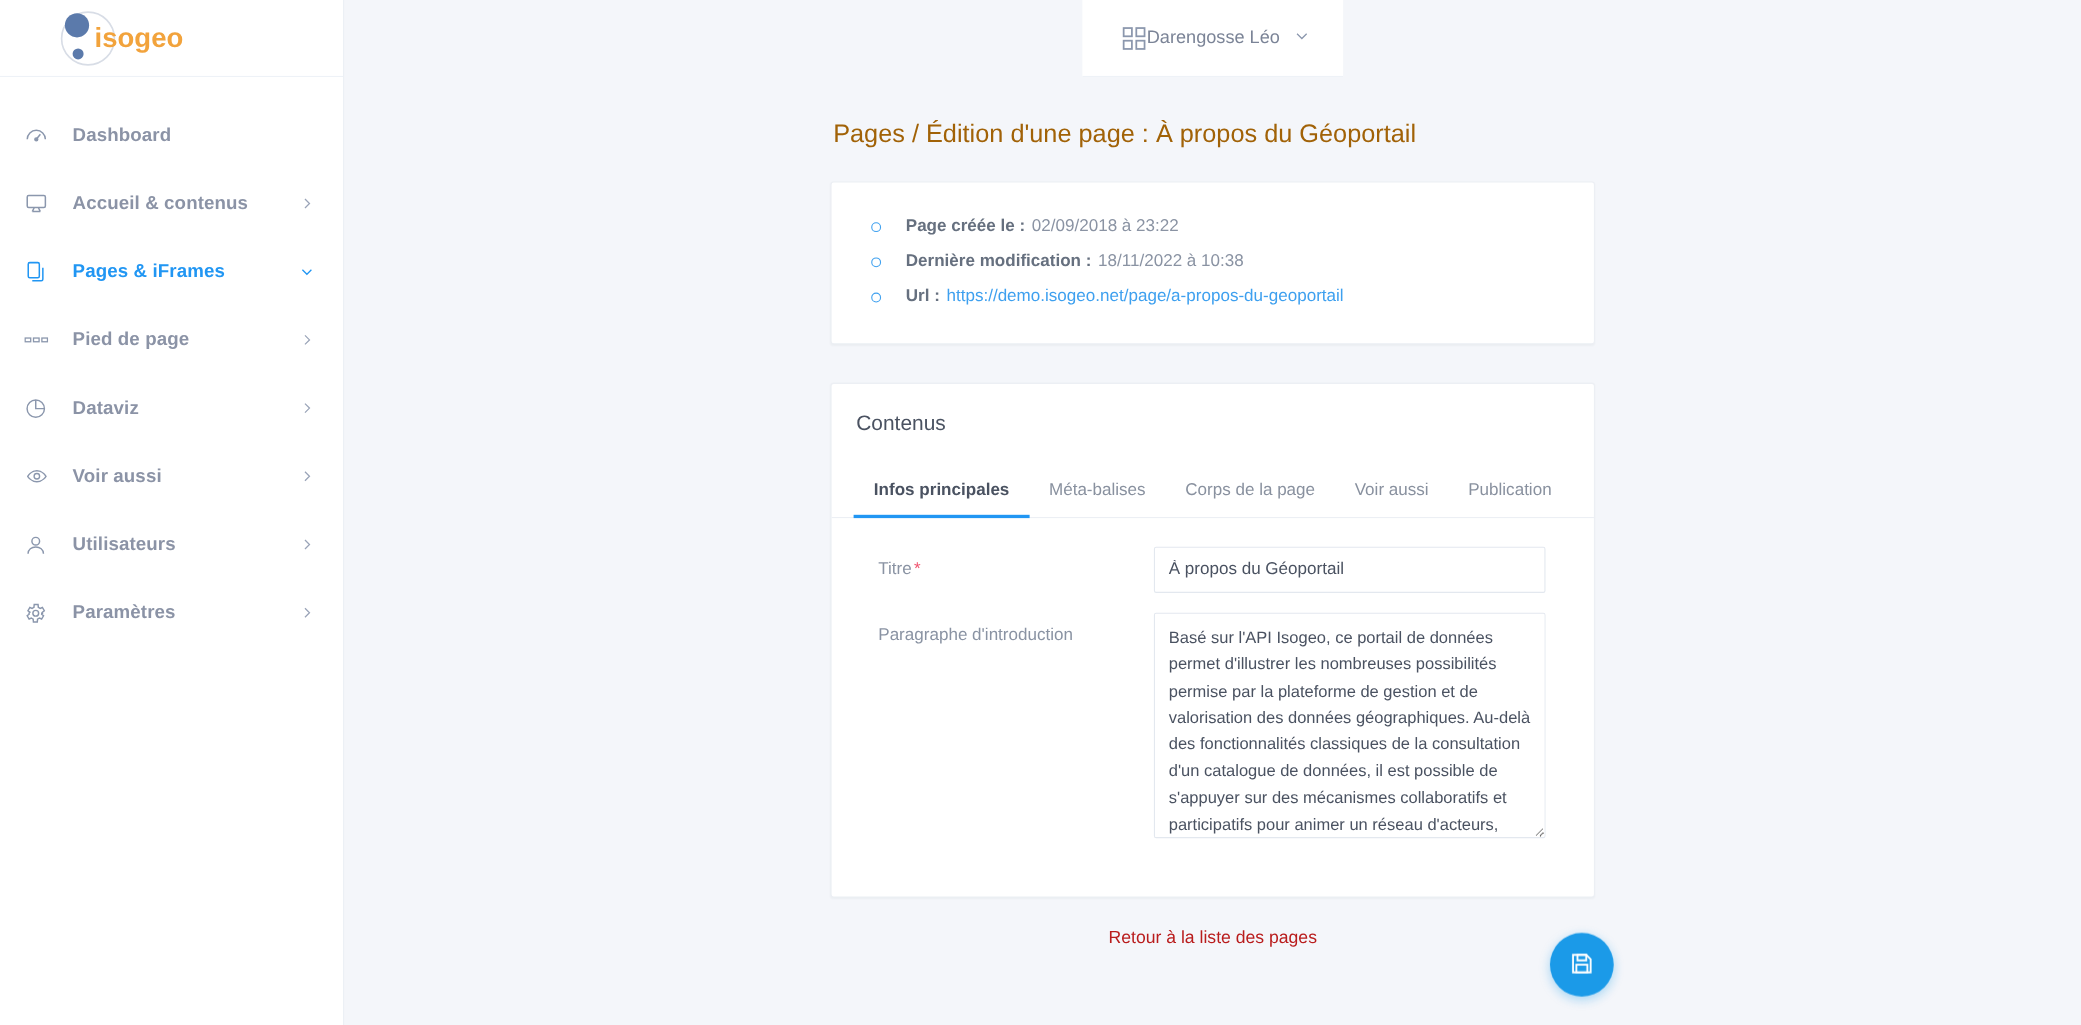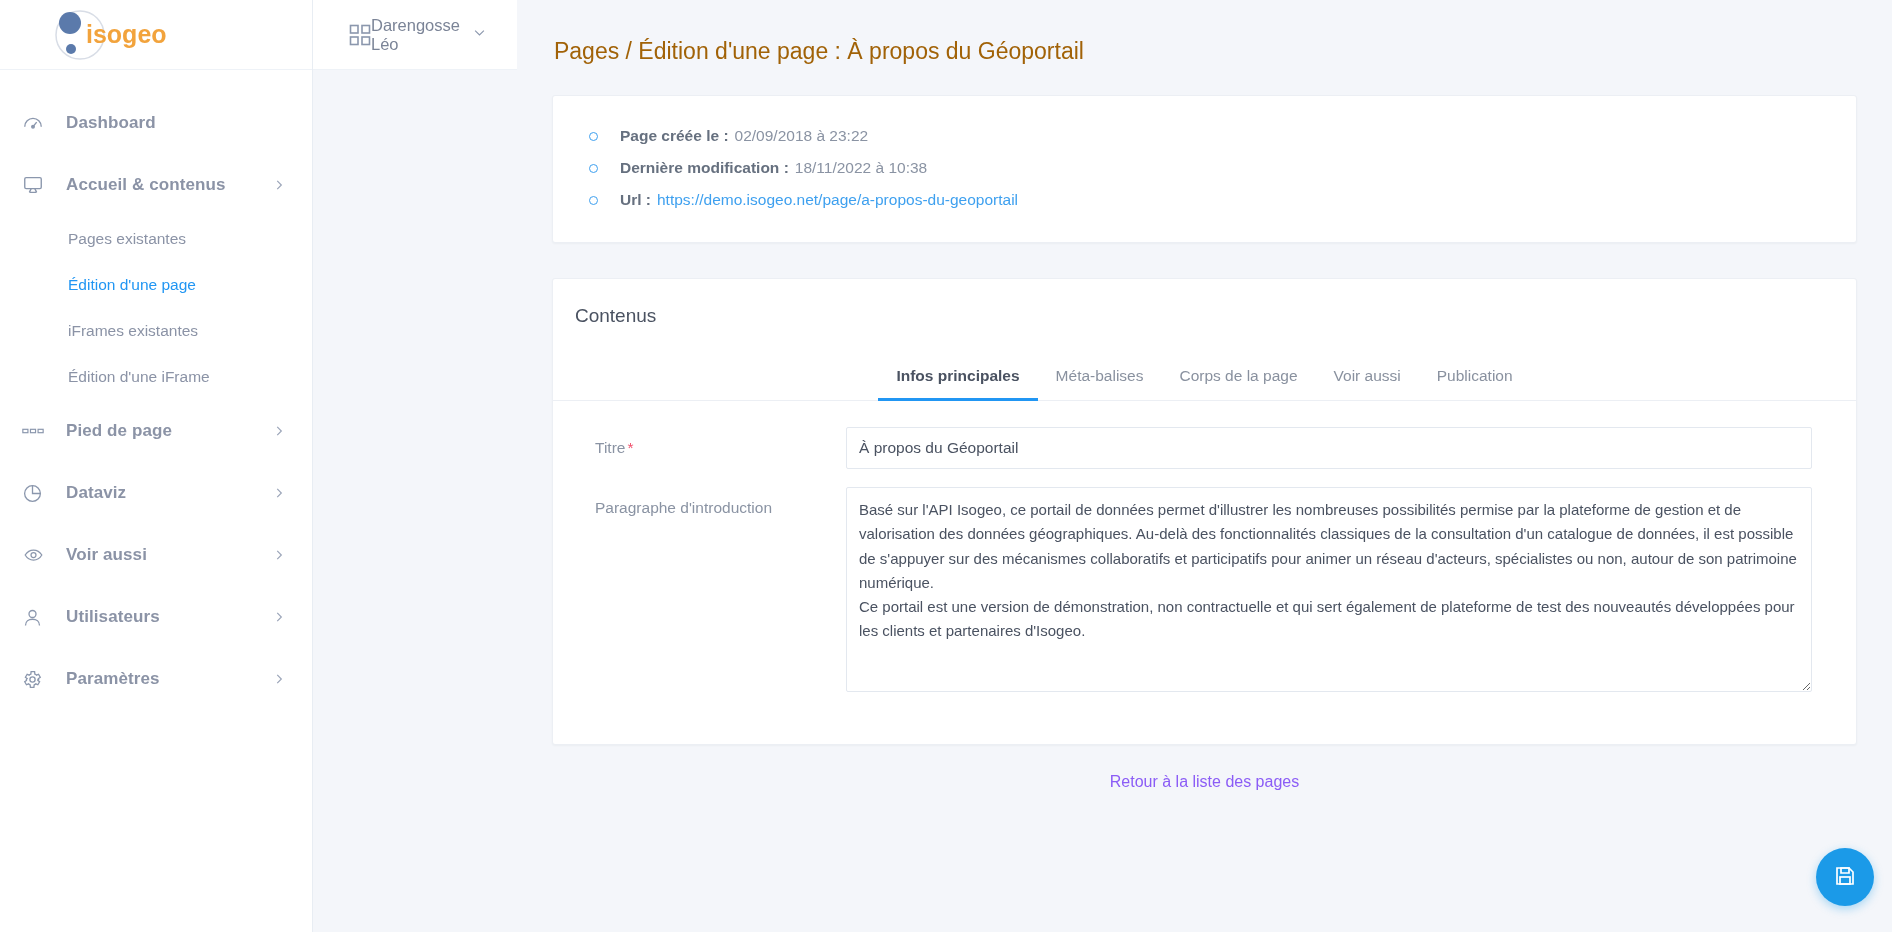--- a/index.html
+++ b/index.html
@@ -41,21 +41,21 @@
   .chev { color: #9aa4b8; display: flex; align-items: center; }
   .nav-item.active .chev { color: #2196f3; }
   .subnav { padding-left: 0; }
   .sub-item {
     height: 46px; display: flex; align-items: center;
     padding-left: 68px; font-size: 15.5px; color: #8b93a6; cursor: pointer;
   }
   .sub-item.active { color: #2196f3; }
 
   
-  .main { flex: 1 1 auto; height: 932px; display: flex; flex-direction: row; background:#f4f6fa; }
+  .main { flex: 1 1 auto; height: 932px; display: flex; flex-direction: column; background:#f4f6fa;align-items:center; }
   .topbar {
     height: 70px; background: #ffffff; border-bottom: 1px solid #eef2f7;
     display: flex; align-items: center; justify-content: space-between;
     padding: 0 30px 0 36px; flex: 0 0 70px;
   }
   .grid-icon { display: flex; align-items: center; cursor: pointer; }
   .user-menu {
     display: flex; align-items: center; gap: 12px; cursor: pointer;
     font-size: 16.5px; color: #7b8497;
   }
@@ -112,21 +112,21 @@
     padding: 0 12px; font-size: 15.5px; color: #4a5261;
     font-family: "Liberation Sans", sans-serif; outline: none; background:#fff;
   }
   .txt-area {
     width: 100%; height: 205px; border: 1px solid #e3e8ef; border-radius: 2px;
     padding: 10px 12px; font-size: 15px; color: #4a5261; line-height: 1.62;
     font-family: "Liberation Sans", sans-serif; outline: none; resize: vertical;
     background: #fff;
   }
   .back-link-wrap { text-align: center; padding: 28px 0 10px 0; }
-  .back-link { color: #8b5cf6; font-size: 16px; text-decoration: none; cursor: pointer; }
+  .back-link { color: #b91c1c; font-size: 16px; text-decoration: none; cursor: pointer; }
 
   .fab {
     position: absolute; right: 18px; bottom: 26px;
     width: 58px; height: 58px; border-radius: 50%; background: #1b9ae8;
     display: flex; align-items: center; justify-content: center;
     box-shadow: 0 3px 10px rgba(27,154,232,.36); cursor: pointer; border: none;
     color: #ffffff;
   }
 </style>
 </head>
@@ -167,35 +167,35 @@
           </svg>
         </span>
         <span class="nav-label">Accueil &amp; contenus</span>
         <span class="chev">
           <svg width="14" height="14" viewBox="0 0 24 24" fill="none" stroke="currentColor" stroke-width="2">
               <path d="M9 5l7 7-7 7"></path>
             </svg>
         </span>
       </div>
 
-
-      <div class="subnav">
-        <div class="sub-item">
-          <span>Pages existantes</span>
-        </div>
-        <div class="sub-item active">
-          <span>Édition d'une page</span>
-        </div>
-        <div class="sub-item">
-          <span>iFrames existantes</span>
-        </div>
-        <div class="sub-item">
-          <span>Édition d'une iFrame</span>
-        </div>
-      </div>
+      <div class="nav-item active">
+        <span class="nav-icon">
+          <svg width="22" height="22" viewBox="0 0 24 24" fill="none" stroke="currentColor" stroke-width="1.5">
+            <rect x="4" y="3" width="11" height="15" rx="1.5"></rect>
+              <path d="M8 21h9a1.5 1.5 0 001.5-1.5V8"></path>
+          </svg>
+        </span>
+        <span class="nav-label">Pages &amp; iFrames</span>
+        <span class="chev">
+          <svg width="14" height="14" viewBox="0 0 24 24" fill="none" stroke="currentColor" stroke-width="2">
+              <path d="M5 9l7 7 7-7"></path>
+            </svg>
+        </span>
+      </div>
+
 
 
       <div class="nav-item">
         <span class="nav-icon">
           <svg width="22" height="12" viewBox="0 0 26 10" fill="none" stroke="currentColor" stroke-width="1.4">
             <rect x="1" y="3" width="6" height="4"></rect>
               <rect x="10" y="3" width="6" height="4"></rect>
               <rect x="19" y="3" width="6" height="4"></rect>
           </svg>
         </span>

